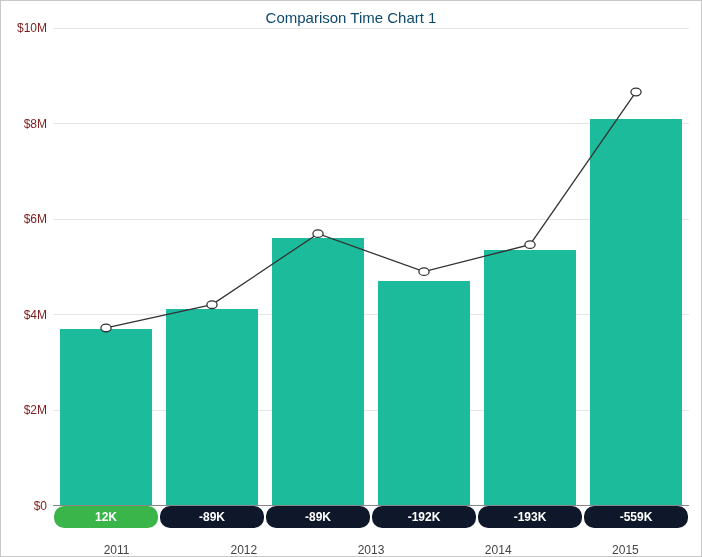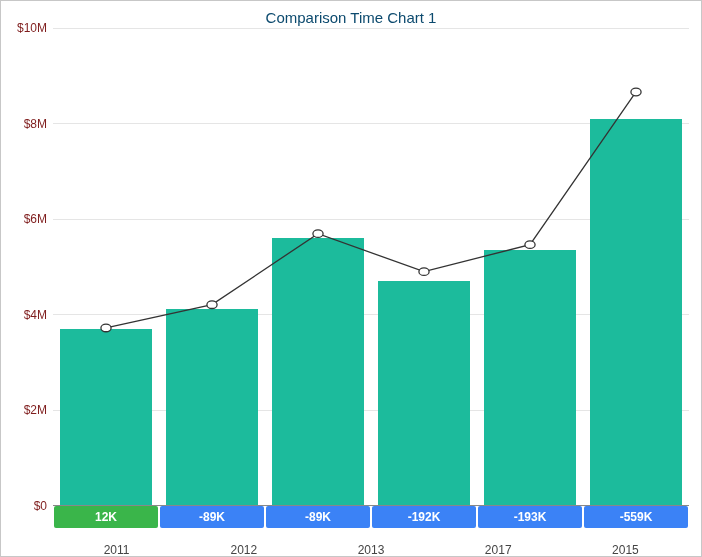--- a/index.html
+++ b/index.html
@@ -56,25 +56,25 @@
     display:flex;
     margin-left:40px;
   }
   .strip{
     flex:1;
     margin:0 1px;
     display:flex;align-items:center;justify-content:center;
     color:#fff;
     font-size:12px;
     font-weight:bold;
-    border-radius:2px;
+    border-radius:10px;
     text-align:center;
   }
   .strip.pos{background:#3ab54a;}
-  .strip.neg{background:#3b82f6;}
+  .strip.neg{background:#0f172a;}
   .x-labels{
     height:22px;
     display:flex;
     margin-left:40px;
   }
   .x-label{
     flex:1;
     text-align:center;
     font-size:12px;
     color:#444;
@@ -134,16 +134,16 @@
       <div class="strip neg">-89K</div>
       <div class="strip neg">-89K</div>
       <div class="strip neg">-192K</div>
       <div class="strip neg">-193K</div>
       <div class="strip neg">-559K</div>
     </div>
   <div class="x-labels">
       <div class="x-label">2011</div>
       <div class="x-label">2012</div>
       <div class="x-label">2013</div>
-      <div class="x-label">2017</div>
+      <div class="x-label">2014</div>
       <div class="x-label">2015</div>
     </div>
 </div>
 
 </body></html>

